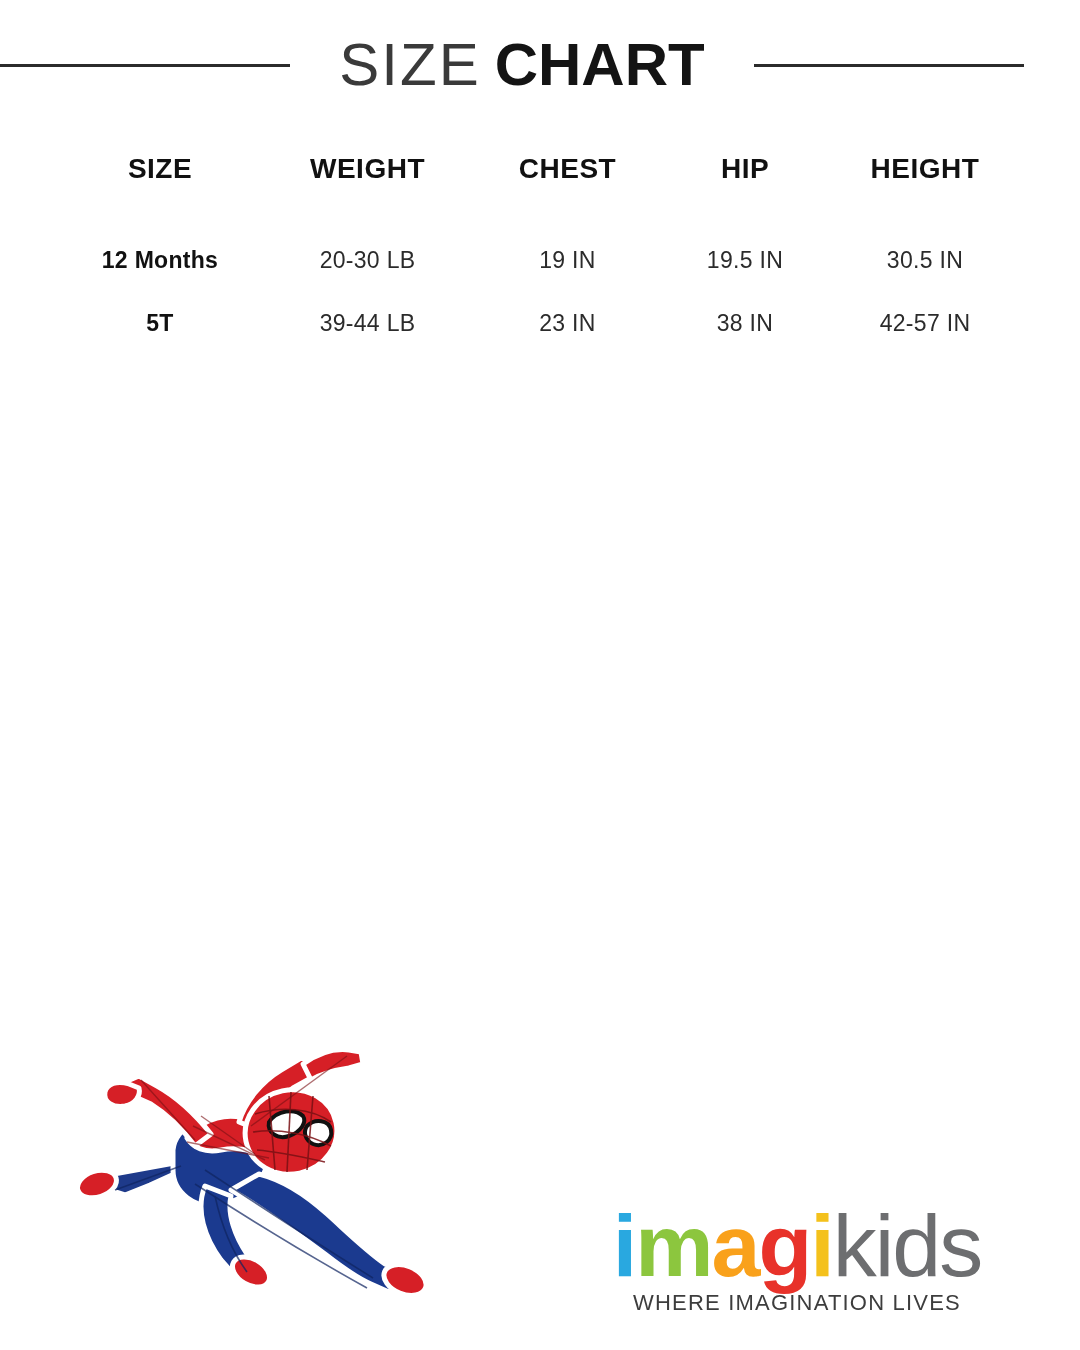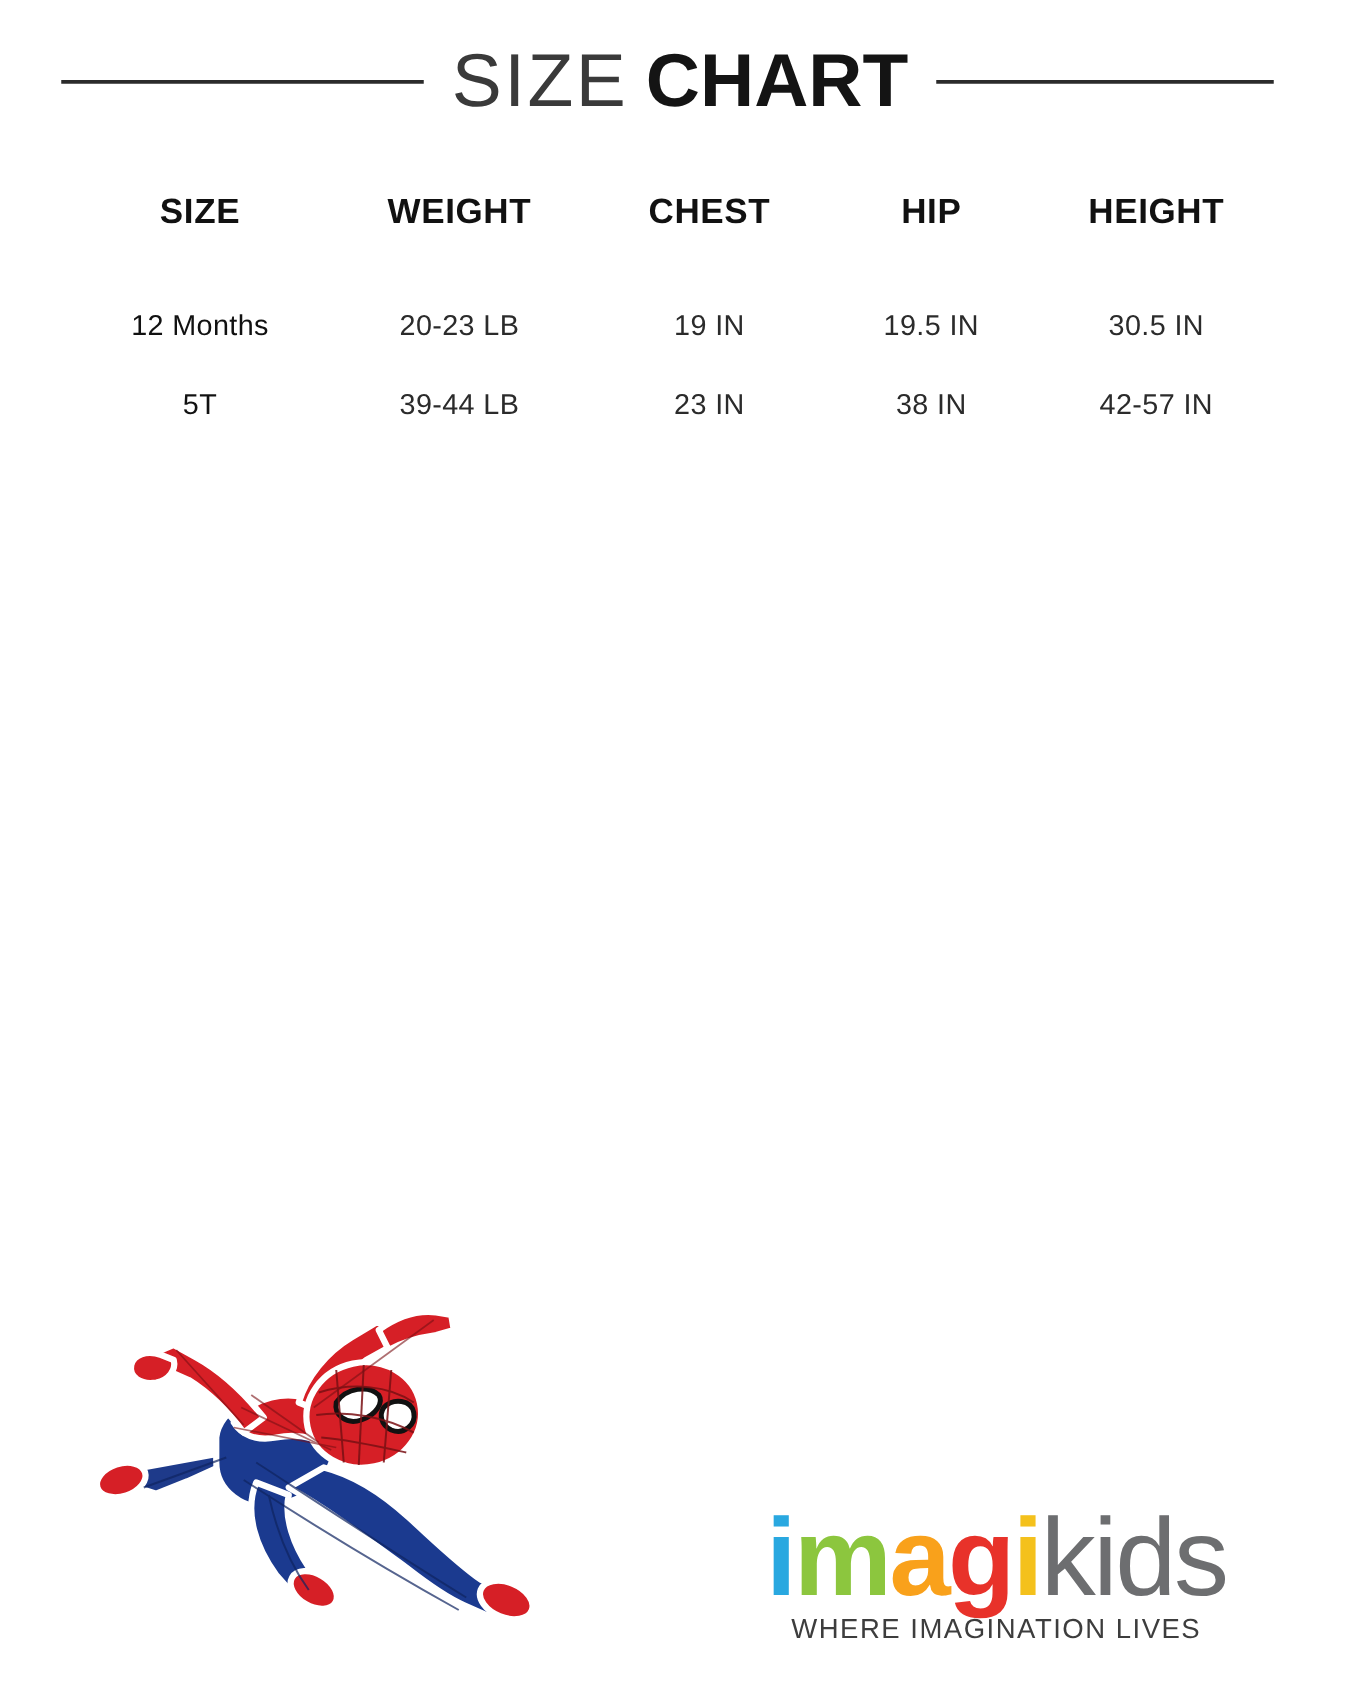--- a/index.html
+++ b/index.html
@@ -18,22 +18,21 @@
 
   
   .title-row {
     position: absolute;
     top: 30px;
     left: 0;
     width: 1024px;
     height: 70px;
     display: flex;
     align-items: center;
-    justify-content: center;
-    padding-left: 22px;
+    justify-content: space-between;
   }
   .title-rule {
     height: 3px;
     background: #2b2b2b;
     flex: 0 0 auto;
   }
   .rule-left  { width: 290px; margin-right: 22px; }
   .rule-right { width: 270px; margin-left: 22px; }
   .title-text {
     font-size: 60px;
@@ -62,21 +61,21 @@
   }
   .chart td {
     font-size: 23px;
     font-weight: 400;
     color: #2b2b2b;
     text-align: center;
     padding: 18px 0 18px 0;
     letter-spacing: 0.3px;
   }
   .chart td.size-cell {
-    font-weight: 400;
+    font-weight: 700;
     color: #111111;
     font-size: 23px;
   }
   .col-size   { width: 200px; }
   .col-weight { width: 215px; }
   .col-chest  { width: 185px; }
   .col-hip    { width: 170px; }
   .col-height { width: 190px; }
 
   
@@ -146,21 +145,21 @@
       <th>SIZE</th>
       <th>WEIGHT</th>
       <th>CHEST</th>
       <th>HIP</th>
       <th>HEIGHT</th>
     </tr>
   </thead>
   <tbody>
     <tr>
       <td class="size-cell">12 Months</td>
-      <td>20-23 LB</td>
+      <td>20-30 LB</td>
       <td>19 IN</td>
       <td>19.5 IN</td>
       <td>30.5 IN</td>
     </tr>
     <tr>
       <td class="size-cell">5T</td>
       <td>39-44 LB</td>
       <td>23 IN</td>
       <td>38 IN</td>
       <td>42-57 IN</td>

